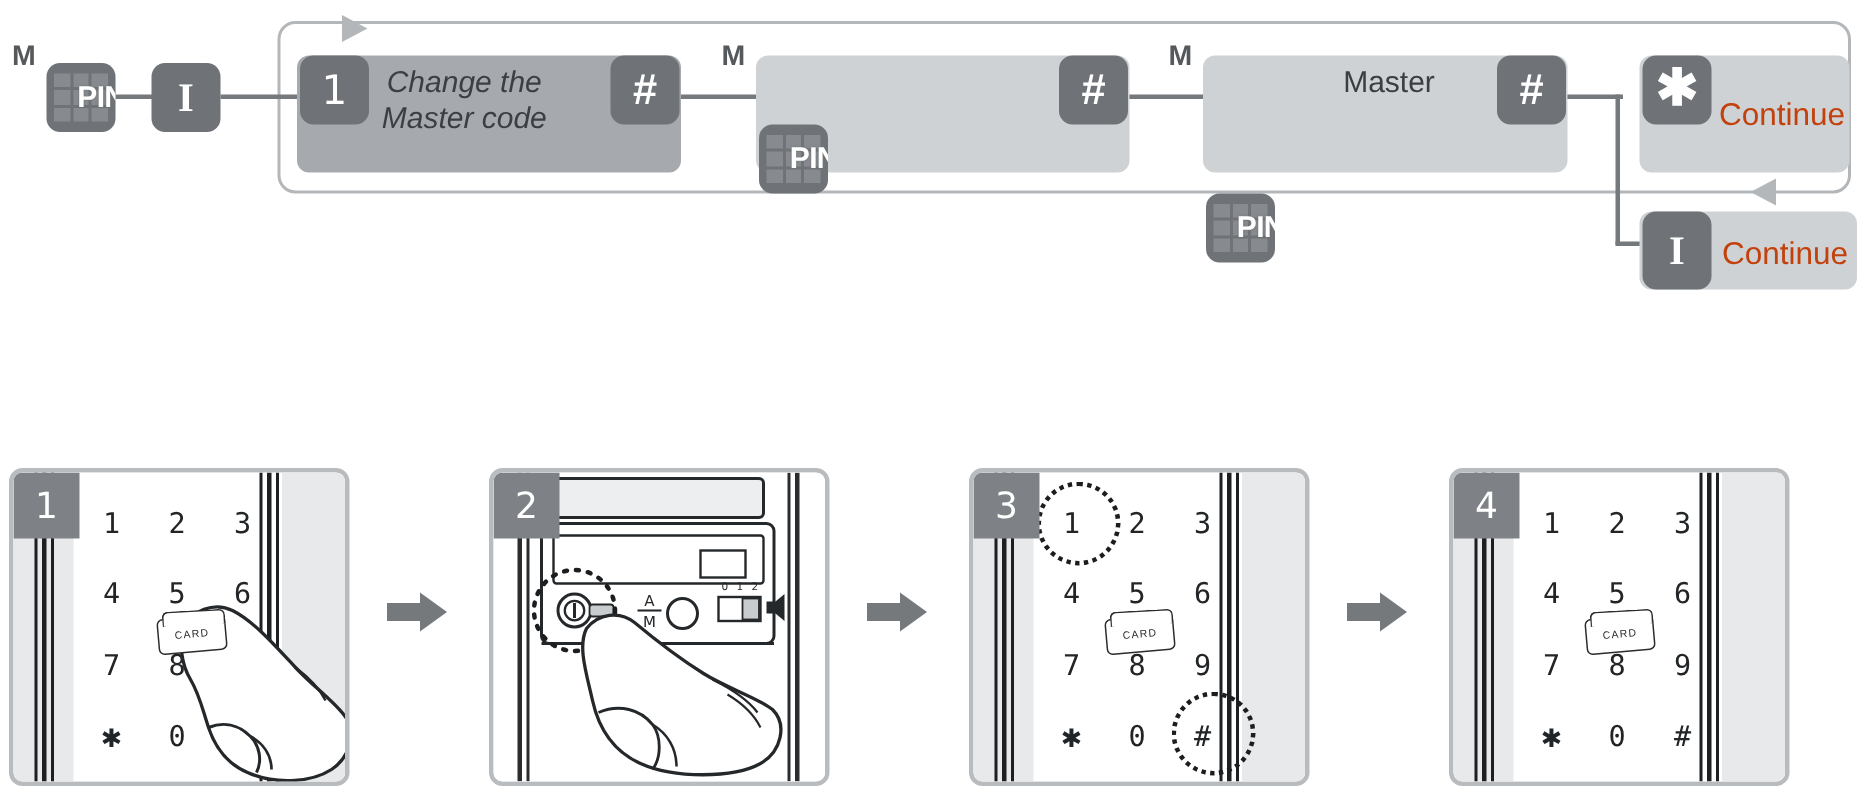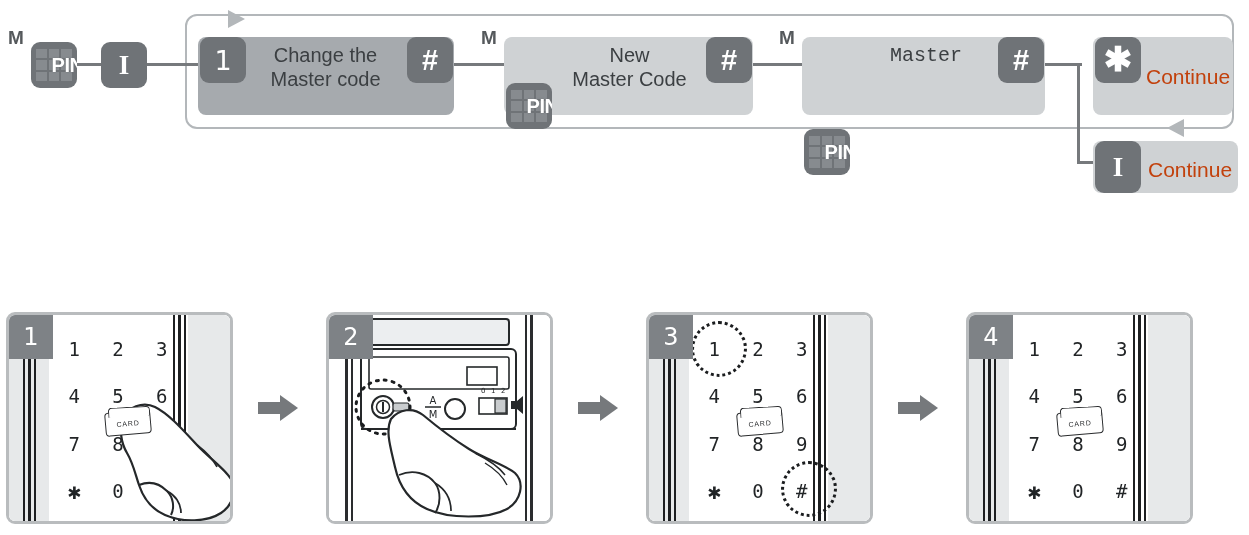--- a/index.html
+++ b/index.html
@@ -225,21 +225,21 @@
     <div class="key key-i sz" style="left:101px;top:42px;">
       <span class="gl">I</span>
     </div>
 
     <div class="conn" style="left:147px;top:63px;width:61px;"></div>
 
     <div class="step dark" style="left:198px;top:37px;width:256px;height:78px;"></div>
     <div class="key key-num sz" style="left:200px;top:37px;">
       <span class="gl">1</span>
     </div>
-    <div class="step-text" style="left:248px;top:44px;width:155px;">
+    <div class="step-text" style="left:232px;top:44px;width:155px;font-style:italic;">
       <div>Change the</div>
       <div>Master code</div>
     </div>
     <div class="key key-hash sz" style="left:407px;top:37px;">
       <span class="gl">#</span>
     </div>
 
     <div class="conn" style="left:453px;top:63px;width:53px;"></div>
 
     <div class="m-mark" style="left:481px;top:28px;">M</div>
@@ -251,24 +251,20 @@
           <i></i>
           <i></i>
           <i></i>
           <i></i>
           <i></i>
           <i></i>
           <i></i>
       </span>
       <span class="pin-label">PIN</span>
     </div>
-    <div class="step-text" style="left:552px;top:44px;width:155px;">
-      <div>New</div>
-      <div>Master Code</div>
-    </div>
     <div class="key key-hash sz" style="left:706px;top:37px;">
       <span class="gl">#</span>
     </div>
 
     <div class="conn" style="left:752px;top:63px;width:52px;"></div>
 
     <div class="m-mark" style="left:779px;top:28px;">M</div>
     <div class="step light" style="left:802px;top:37px;width:243px;height:78px;"></div>
     <div class="key key-pin sz" style="left:804px;top:37px;">
       <span class="pin-grid">
@@ -277,21 +273,21 @@
           <i></i>
           <i></i>
           <i></i>
           <i></i>
           <i></i>
           <i></i>
           <i></i>
       </span>
       <span class="pin-label">PIN</span>
     </div>
-    <div class="step-text" style="left:850px;top:44px;width:152px;font-family:Liberation Mono, monospace;">
+    <div class="step-text" style="left:850px;top:44px;width:152px;">
       <div>Master</div>
     </div>
     <div class="key key-hash sz" style="left:998px;top:37px;">
       <span class="gl">#</span>
     </div>
 
     <div class="conn" style="left:1044px;top:63px;width:38px;"></div>
     <div class="conn-v" style="left:1077px;top:63px;height:100px;"></div>
     <div class="conn" style="left:1077px;top:161px;width:32px;"></div>
 

